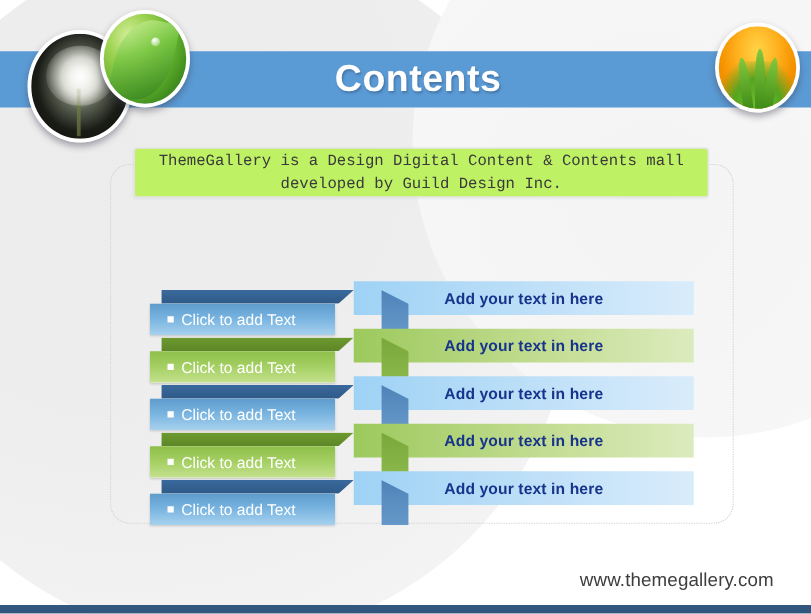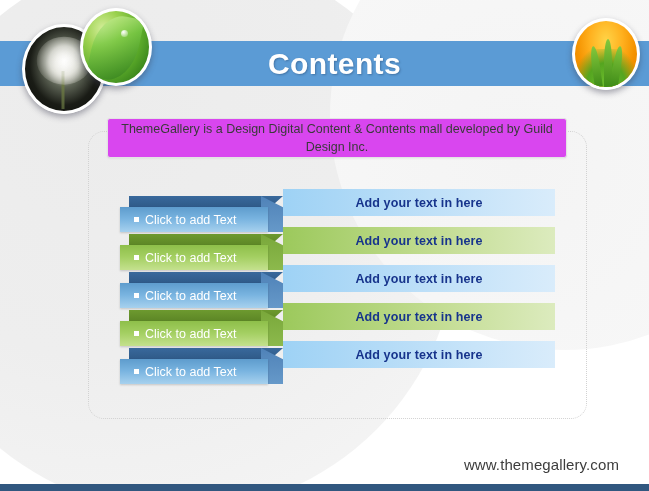--- a/index.html
+++ b/index.html
@@ -71,38 +71,38 @@
     position:absolute;bottom:0;width:8px;height:62%;background:linear-gradient(#84c83c,#3f8c18);
     border-radius:50% 50% 0 0;
   }
   .photo.tulip .b1{left:28%;transform:rotate(-8deg);}
   .photo.tulip .b2{left:46%;height:72%;}
   .photo.tulip .b3{left:62%;transform:rotate(9deg);}
 
   
   .desc-box{
     position:absolute;left:107px;top:118px;width:460px;height:40px;
-    background:#d946ef;border:1px solid #e3e3e3;border-radius:3px;
+    background:#bef264;border:1px solid #e3e3e3;border-radius:3px;
     box-shadow:0 1px 2px rgba(0,0,0,.05);
     display:flex;align-items:center;justify-content:center;text-align:center;
-    box-sizing:border-box;padding:0 10px;
+    box-sizing:border-box;padding:0 10px;font-family:Liberation Mono, monospace;
   }
   .desc-text{font-size:12.5px;color:#3a3a3a;line-height:1.45;}
 
   
-  .row{position:absolute;left:0;width:649px;height:46px;}
+  .row{position:absolute;left:0;width:649px;height:46px;margin-top:36px;}
   .bar{
     position:absolute;left:283px;top:0;width:272px;height:27px;
     display:flex;align-items:center;justify-content:center;
   }
   .bar.blue{background:linear-gradient(90deg,#9ed2f5 0%,#bfe0f8 55%,#d9ecfb 100%);}
   .bar.green{background:linear-gradient(90deg,#9cc95c 0%,#c2dc91 55%,#dcebbe 100%);}
   .bar-text{font-size:12.5px;font-weight:bold;color:#17348c;letter-spacing:.1px;}
 
-  .chev{position:absolute;left:120px;top:7px;width:163px;height:36px;}
+  .chev{position:absolute;left:120px;top:7px;width:163px;height:36px;padding-left:44px;}
   .chev .topface{
     position:absolute;left:9px;top:0;width:154px;height:11px;
   }
   .chev .topface .quad{
     position:absolute;inset:0;
     clip-path:polygon(0 0,100% 0,92% 100%,0 100%);
   }
   .chev.blue .topface .quad{background:linear-gradient(180deg,#39699c 0%,#2f5a88 100%);}
   .chev.green .topface .quad{background:linear-gradient(180deg,#6d9a2f 0%,#5d8626 100%);}
   .chev .side{

